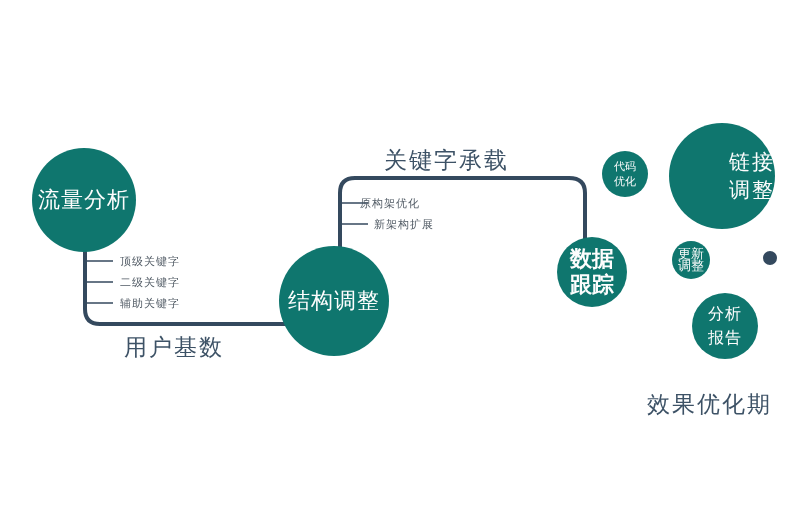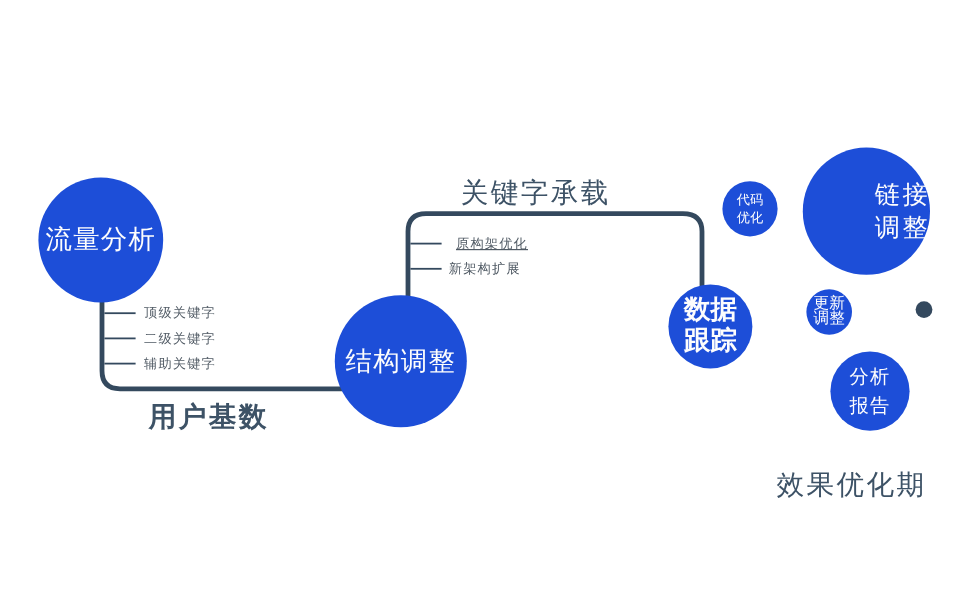--- a/index.html
+++ b/index.html
@@ -22,21 +22,21 @@
     stroke-width: 4;
   }
   .branch-tick {
     fill: none;
     stroke: #34495E;
     stroke-width: 1.5;
   }
   .node {
     position: absolute;
     border-radius: 50%;
-    background: #1d4ed8;
+    background: #0f766e;
     color: #fdfdfd;
     display: flex;
     align-items: center;
     justify-content: center;
     text-align: center;
     white-space: nowrap;
   }
   .node .line { display: block; }
   #node-traffic   { left: 32px;  top: 148px; width: 104px; height: 104px; font-size: 22px; letter-spacing: 1px; }
   #node-structure { left: 279px; top: 246px; width: 110px; height: 110px; font-size: 22px; letter-spacing: 1px; }
@@ -48,35 +48,35 @@
   #decorative-dot { left: 763px; top: 251px; width: 14px;  height: 14px;
                     position: absolute; border-radius: 50%; background: #34495E; }
   .edge-label {
     position: absolute;
     color: #3D5266;
     font-size: 23px;
     letter-spacing: 2px;
     white-space: nowrap;
     text-align: center;
   }
-  #label-user-base { left: 124px; top: 332px; font-weight: bold; }
+  #label-user-base { left: 124px; top: 332px; }
   #label-keyword   { left: 384px; top: 145px; }
   #label-effect    { left: 647px; top: 389px; }
   .branch-label {
     position: absolute;
     color: #505A64;
     font-size: 11px;
     letter-spacing: 1px;
     transform: translateY(-50%);
     white-space: nowrap;
   }
   #branch-left-0 { left: 120px; top: 261px; }
   #branch-left-1 { left: 120px; top: 282px; }
   #branch-left-2 { left: 120px; top: 303px; }
-  #branch-mid-0  { left: 380px; top: 203px; text-decoration: underline; }
+  #branch-mid-0  { left: 360px; top: 203px; }
   #branch-mid-1  { left: 374px; top: 224px; }
 </style>
 </head>
 <body>
 
 <div id="canvas">
 
   <svg id="connector-layer" viewBox="0 0 794 507" xmlns="http://www.w3.org/2000/svg">
     <path class="connector" d="M 85 248 L 85 309 Q 85 324 100 324 L 291 324"></path>
     <path class="connector" d="M 340 247 L 340 193 Q 340 178 355 178 L 569 178 Q 585 178 585 193 L 585 240"></path>

